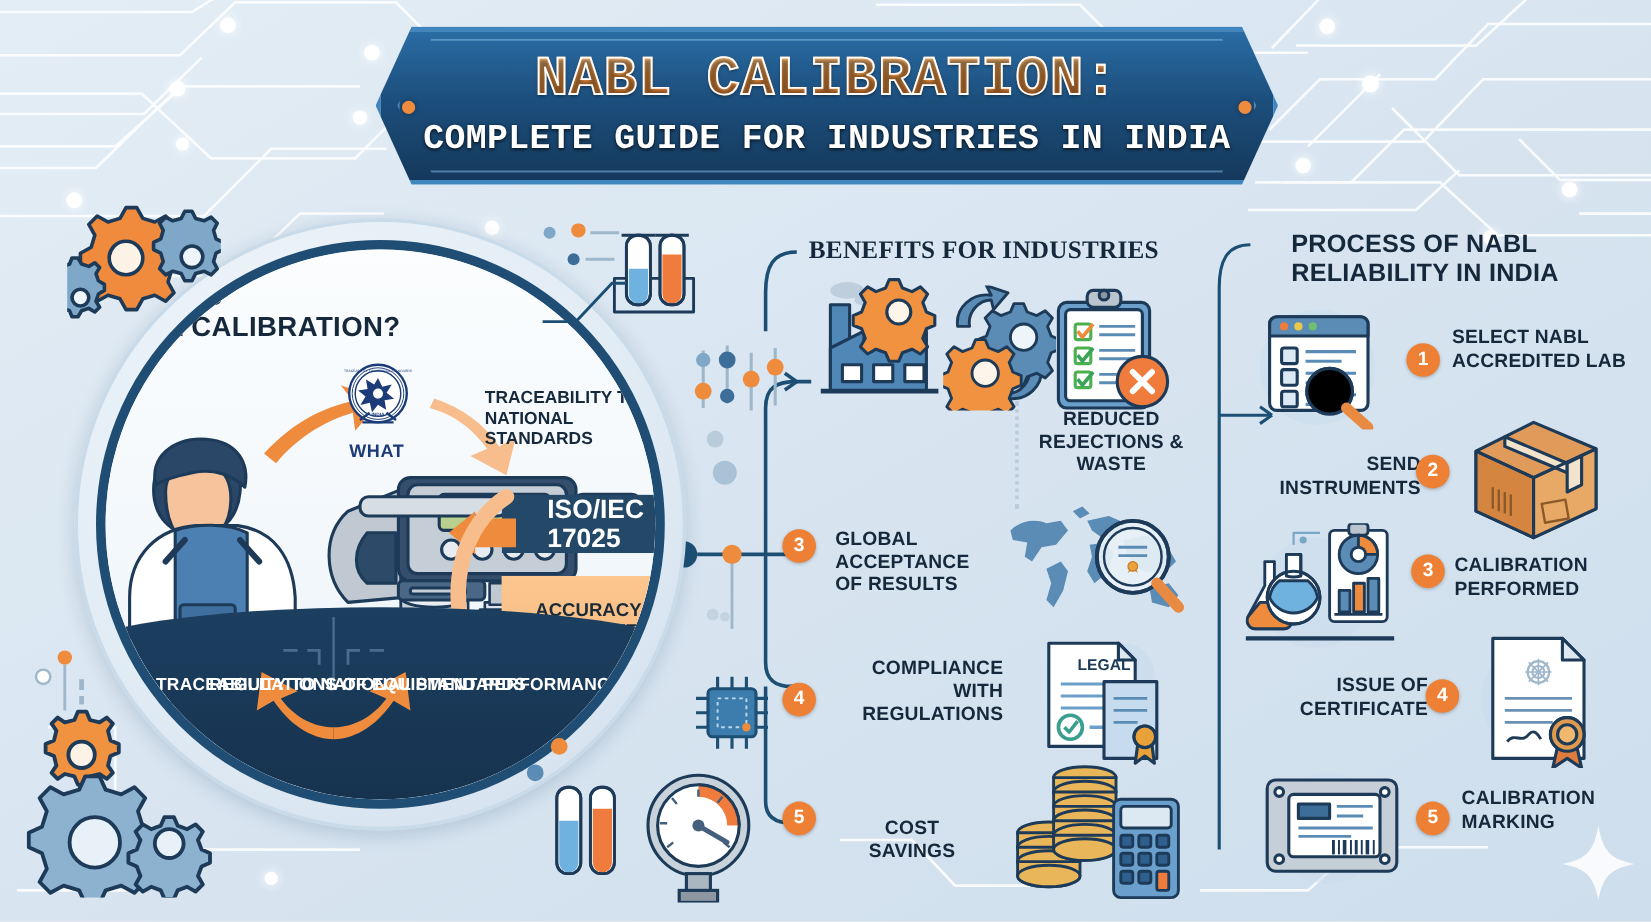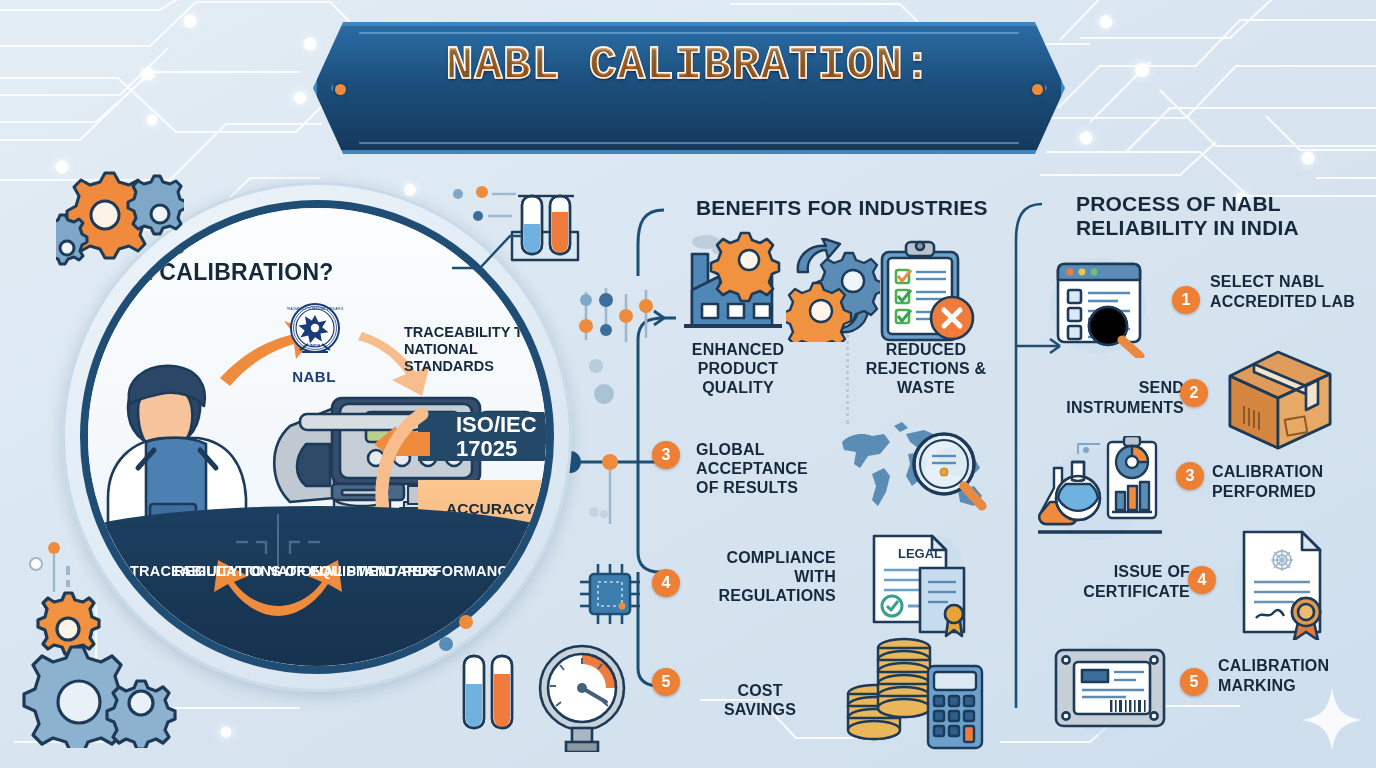--- a/index.html
+++ b/index.html
@@ -82,21 +82,21 @@
     clip-path:polygon(0 0,82% 0,100% 50%,82% 100%,0 100%);
     font-size:22px; font-weight:bold; line-height:1.06; }
   .acc-band { position:absolute; left:330px; top:272px; width:200px; height:76px;
     background:linear-gradient(180deg,#fbc68f 0%,#f7bb80 100%); color:#1b2a38;
     display:flex; align-items:center; padding-left:28px;
     font-size:15.5px; font-weight:bold; line-height:1.18; }
 
   
   .col-head { position:absolute; font-size:21px; font-weight:bold; color:#16293c;
     line-height:1.16; letter-spacing:.2px; z-index:14; }
-  .col-head.benefits { left:696px; top:196px; width:330px; }
+  .col-head.benefits { left:674px; top:196px; width:330px;font-family:Liberation Serif, serif; }
   .col-head.process  { left:1076px; top:192px; width:300px; }
 
   
   .ben-label { position:absolute; font-size:16px; font-weight:bold; color:#16293c;
     line-height:1.2; letter-spacing:.2px; z-index:14; }
   .badge { position:absolute; width:28px; height:28px; border-radius:50%;
     background:#ed8034; color:#fff; font-size:16px; font-weight:bold;
     display:flex; align-items:center; justify-content:center; z-index:16;
     box-shadow:0 1px 3px rgba(0,0,0,.25); }
 
@@ -173,20 +173,21 @@
       <circle cx="226" cy="732" r="5.5"></circle>
     </g>
   </svg>
 
   <div class="banner-wrap">
     <div class="banner-shape"></div>
     <div class="banner-inner"></div>
     <div class="banner-dot l"></div>
     <div class="banner-dot r"></div>
     <div class="title-main">NABL CALIBRATION:</div>
+    <div class="title-sub">COMPLETE GUIDE FOR INDUSTRIES IN INDIA</div>
   </div>
 
   <svg class="icon-box" style="left:56px; top:158px; width:128px; height:110px;" viewBox="0 0 128 110">
     <g stroke="#1d3b59" stroke-width="3" stroke-linejoin="round">
       <path fill="#f08a3c" d="M44 24 l5-9 9 0 5 9 10 3 9-5 7 7 -5 9 3 10 9 5 0 9 -9 5 -3 10 5 9 -7 7 -9-5 -10 3 -5 9 -9 0 -5-9 -10-3 -9 5 -7-7 5-9 -3-10 -9-5 0-9 9-5 3-10 -5-9 7-7 9 5z"></path>
       <circle cx="49" cy="57" r="14" fill="#fdf2e6"></circle>
       <path fill="#7ea7c8" d="M97 6 l3-6 6 0 3 6 7 2 6-3 5 5 -3 6 2 7 6 3 0 6 -6 3 -2 7 3 6 -5 5 -6-3 -7 2 -3 6 -6 0 -3-6 -7-2 -6 3 -5-5 3-6 -2-7 -6-3 0-6 6-3 2-7 -3-6 5-5 6 3z" transform="translate(-2,18)"></path>
       <circle cx="104" cy="56" r="9" fill="#eef5fa"></circle>
       <path fill="#7ea7c8" d="M8 62 l2-5 5 0 3 5 6 2 5-3 4 4 -3 5 2 6 5 3 0 5 -5 3 -2 6 3 5 -4 4 -5-3 -6 2 -3 5 -5 0 -2-5 -6-2 -5 3 -4-4 3-5 -2-6 -5-3 0-5 5-3 2-6 -3-5 4-4 5 3z" transform="translate(-6,0)"></path>
       <circle cx="11" cy="90" r="7" fill="#eef5fa"></circle>
@@ -301,21 +302,21 @@
           <path d="M31 15 l3.6 7.2 7.9 -1.8 -4.3 6.9 6.2 5 -7.9 1.3 1.3 7.9 -6.8 -4.2 -5 6.2 -1.8 -7.9 -7.9 1.8 4.3 -6.9 -6.2 -5 7.9 -1.3 -1.3 -7.9 6.8 4.2z"></path>
           <circle cx="31" cy="28" r="4.2" fill="#ffffff"></circle>
         </g>
         <g fill="#1b3c78" font-size="2.6" font-family="sans-serif">
           <text x="31" y="10" text-anchor="middle" font-size="2.8">TRACEABILITY TO NATIONAL STANDARDS</text>
         </g>
         <text x="31" y="47" text-anchor="middle" font-size="4" fill="#1b3c78" font-weight="bold">INDIA</text>
         <path d="M16 50 L24 44 M46 50 L38 44" stroke="#1b3c78" stroke-width="2" fill="none"></path>
         <path d="M18 52 L44 52" stroke="#1b3c78" stroke-width="2"></path>
       </svg>
-      <div class="nabl-word">NABL</div>
+      <div class="nabl-word">WHAT</div>
 
       <div class="trace-label">TRACEABILITY TO NATIONAL STANDARDS</div>
 
       <div class="iso-banner">
         <div>
           <div>ISO/IEC</div>
           <div>17025</div>
         </div>
       </div>
       <svg style="position:absolute; left:286px; top:218px; width:58px; height:36px;" viewBox="0 0 58 36">
@@ -534,21 +535,20 @@
       <line x1="48" y1="74" x2="78" y2="74"></line>
           <line x1="48" y1="81" x2="78" y2="81"></line>
         </g>
       <circle cx="84" cy="80" r="21" fill="#ef7c3c"></circle>
       <path d="M76 72 L92 88 M92 72 L76 88" stroke="#ffffff" stroke-width="5" stroke-linecap="round"></path>
     </g>
   </svg>
 
   <div class="dotted-div"></div>
 
-  <div class="ben-label" style="left:676px; top:340px; width:124px; text-align:center;">ENHANCED PRODUCT QUALITY</div>
   <div class="ben-label" style="left:860px; top:340px; width:132px; text-align:center;">REDUCED REJECTIONS &amp; WASTE</div>
 
   <div class="badge" style="left:652px; top:441px;">3</div>
   <div class="ben-label" style="left:696px; top:440px; width:126px;">GLOBAL ACCEPTANCE OF RESULTS</div>
   <svg class="icon-box" style="left:832px; top:420px; width:160px; height:110px;" viewBox="0 0 160 110">
     <g fill="#5a8cb5">
       <path d="M10 22 C18 14 30 12 40 16 L52 14 L58 22 L48 34 L36 36 L28 48 L22 44 L24 32 L12 30Z"></path>
       <path d="M40 54 L52 48 L58 56 L54 72 L46 86 L40 80 L44 66Z"></path>
       <path d="M74 14 L92 10 L106 16 L100 26 L86 28 L78 22Z"></path>
       <path d="M76 34 L90 32 L96 42 L90 58 L80 66 L74 56 L78 44Z"></path>

